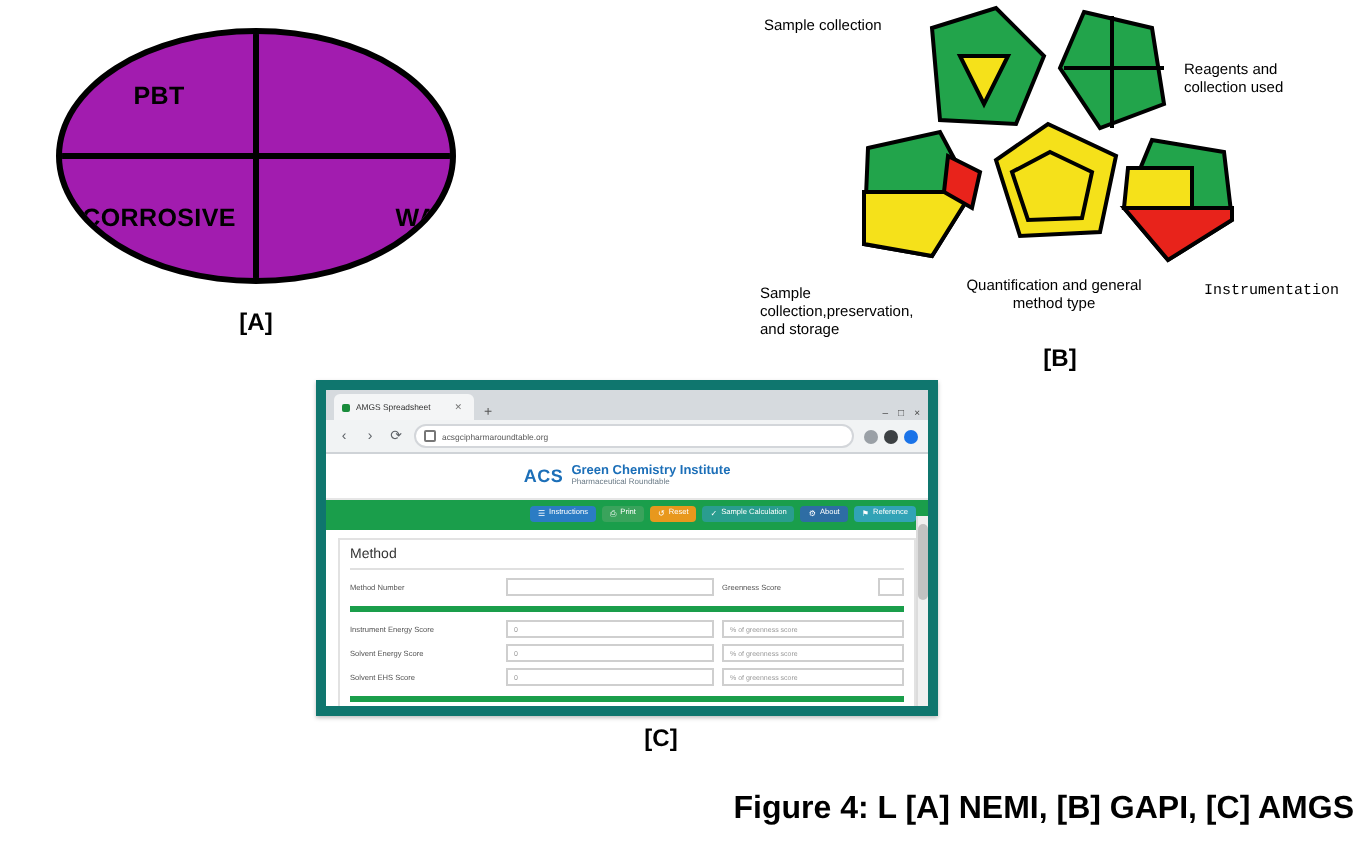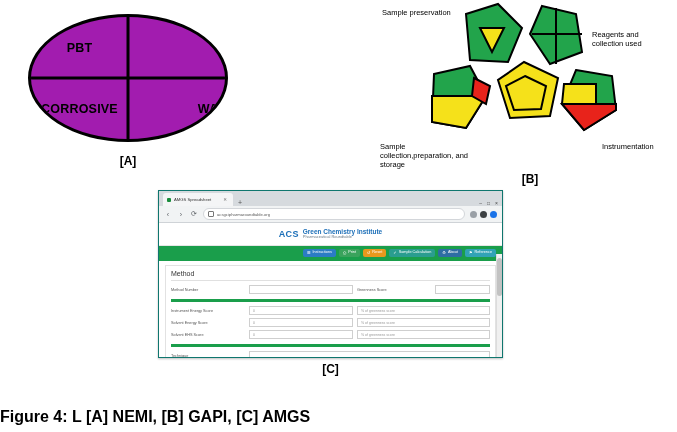--- a/index.html
+++ b/index.html
@@ -98,41 +98,41 @@
   #panel-b svg { display: block; }
   .gapi-cap {
     position: absolute;
     font-size: 7.5px;
     color: #000;
     line-height: 1.2;
     font-weight: normal;
   }
   #cap-sample-prep   { left: 12px;  top: 8px;  width: 78px; }
   #cap-reagents      { left: 222px; top: 30px; width: 62px; }
-  #cap-instrument    { left: 232px; top: 142px; width: 62px; }
+  #cap-instrument    { left: 232px; top: 142px; width: 62px; font-family: Liberation Mono, monospace; }
   #cap-quant         { left: 110px; top: 138px; width: 94px; text-align: center; }
   #cap-collection    { left: 10px;  top: 142px; width: 88px; }
   #label-b {
     position: absolute;
     left: 140px;
     top: 172px;
     width: 40px;
     text-align: center;
     font-size: 12px;
     font-weight: bold;
   }
 
   
   #panel-c {
     position: absolute;
     left: 158px;
     top: 190px;
-    width: 345px;
+    width: 311px;
     height: 168px;
-    border: 1px solid #0f766e;
+    border: 5px solid #0f766e;
     background: #dfe2e6;
     box-sizing: border-box;
     box-shadow: 0 1px 2px rgba(0,0,0,.25);
     overflow: hidden;
   }
   .br-tabbar {
     height: 15px;
     background: #d6dade;
     display: flex;
     align-items: flex-end;
@@ -338,23 +338,23 @@
     width: 345px;
     text-align: center;
     font-size: 12px;
     font-weight: bold;
   }
 
   
   #figure-caption {
     position: absolute;
     left: 0;
-    top: 408px;
+    top: 396px;
     width: 677px;
-    text-align: left;
+    text-align: right;
     font-size: 16px;
     font-weight: bold;
     color: #000;
   }
 </style>
 </head>
 <body>
 
 <div class="stage">
 
@@ -402,24 +402,25 @@
         <polygon points="192,104 246,104 246,110 214,130" fill="#e8231b" stroke="#000" stroke-width="2"></polygon>
         <polygon points="194,84 226,84 226,104 192,104" fill="#f5e11a" stroke="#000" stroke-width="2"></polygon>
       </g>
 
       <g>
         <polygon points="154,62 188,78 180,116 140,118 128,80" fill="#f5e11a" stroke="#000" stroke-width="2"></polygon>
         <polygon points="155,76 176,86 171,109 144,110 136,86" fill="#f5e11a" stroke="#000" stroke-width="2"></polygon>
       </g>
     </svg>
 
-    <div class="gapi-cap" id="cap-sample-prep">Sample preservation</div>
+    <div class="gapi-cap" id="cap-sample-prep">Sample collection</div>
     <div class="gapi-cap" id="cap-reagents">Reagents and collection used</div>
     <div class="gapi-cap" id="cap-instrument">Instrumentation</div>
-    <div class="gapi-cap" id="cap-collection">Sample collection,preparation, and storage</div>
+    <div class="gapi-cap" id="cap-quant">Quantification and general method type</div>
+    <div class="gapi-cap" id="cap-collection">Sample collection,preservation, and storage</div>
     <div id="label-b">[B]</div>
   </div>
 
   <div id="panel-c">
 
     <div class="br-tabbar">
       <div class="br-tab">
         <span class="br-favicon"></span>
         <span>AMGS Spreadsheet</span>
         <span class="br-tab-x">✕</span>

